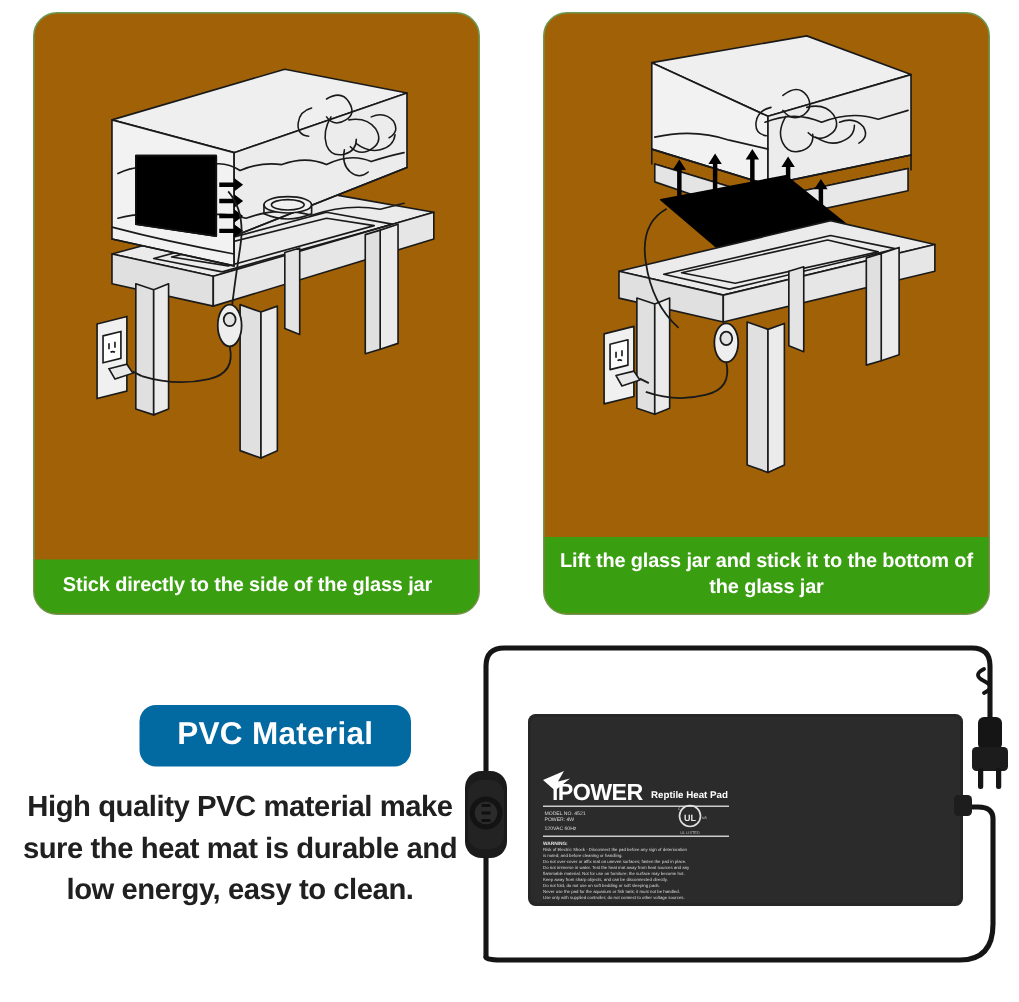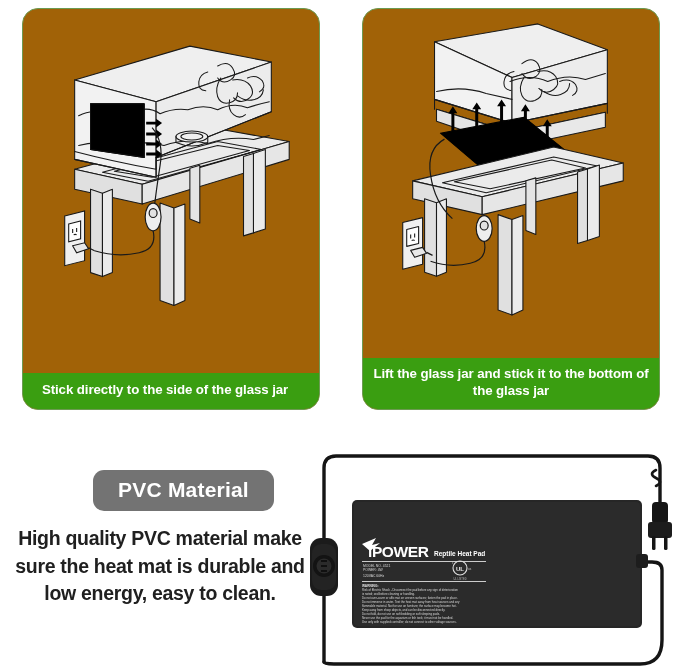--- a/index.html
+++ b/index.html
@@ -61,21 +61,21 @@
   
   .copy-block {
     position: absolute;
     left: 0;
     top: 470px;
     width: 320px;
     text-align: center;
   }
   .badge {
     display: inline-block;
-    background: #737373;
+    background: #0369a1;
     color: #ffffff;
     font-size: 21px;
     font-weight: bold;
     border-radius: 11px;
     padding: 9px 25px 11px 25px;
     line-height: 1;
     letter-spacing: 0.2px;
     margin-left: 47px;
   }
   .copy-text {
@@ -85,21 +85,21 @@
     line-height: 1.42;
     letter-spacing: -0.3px;
     padding: 0 4px;
     font-weight: bold;
   }
 
   
   .product {
     position: absolute;
     left: 300px;
-    top: 440px;
+    top: 416px;
     width: 379px;
     height: 228px;
     text-align: right;
   }
   .product svg { display: block; width: 100%; height: 100%; }
 
   .pad-logo-text {
     font-family: "Liberation Sans", sans-serif;
     font-weight: bold;
     fill: #ffffff;

